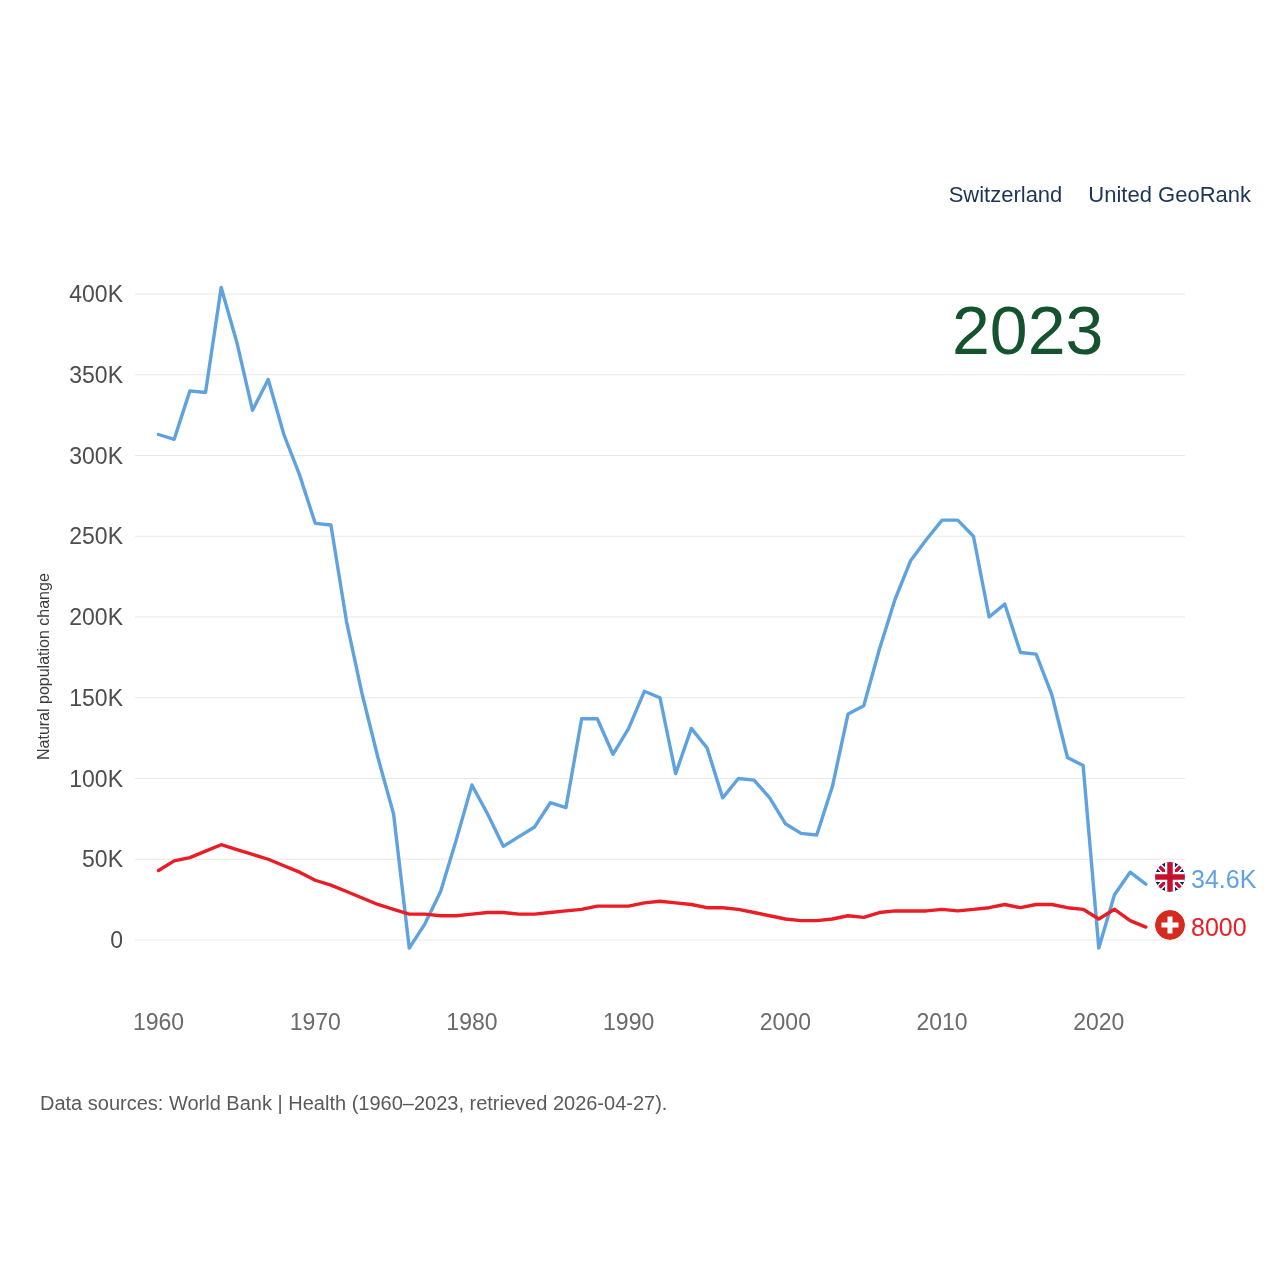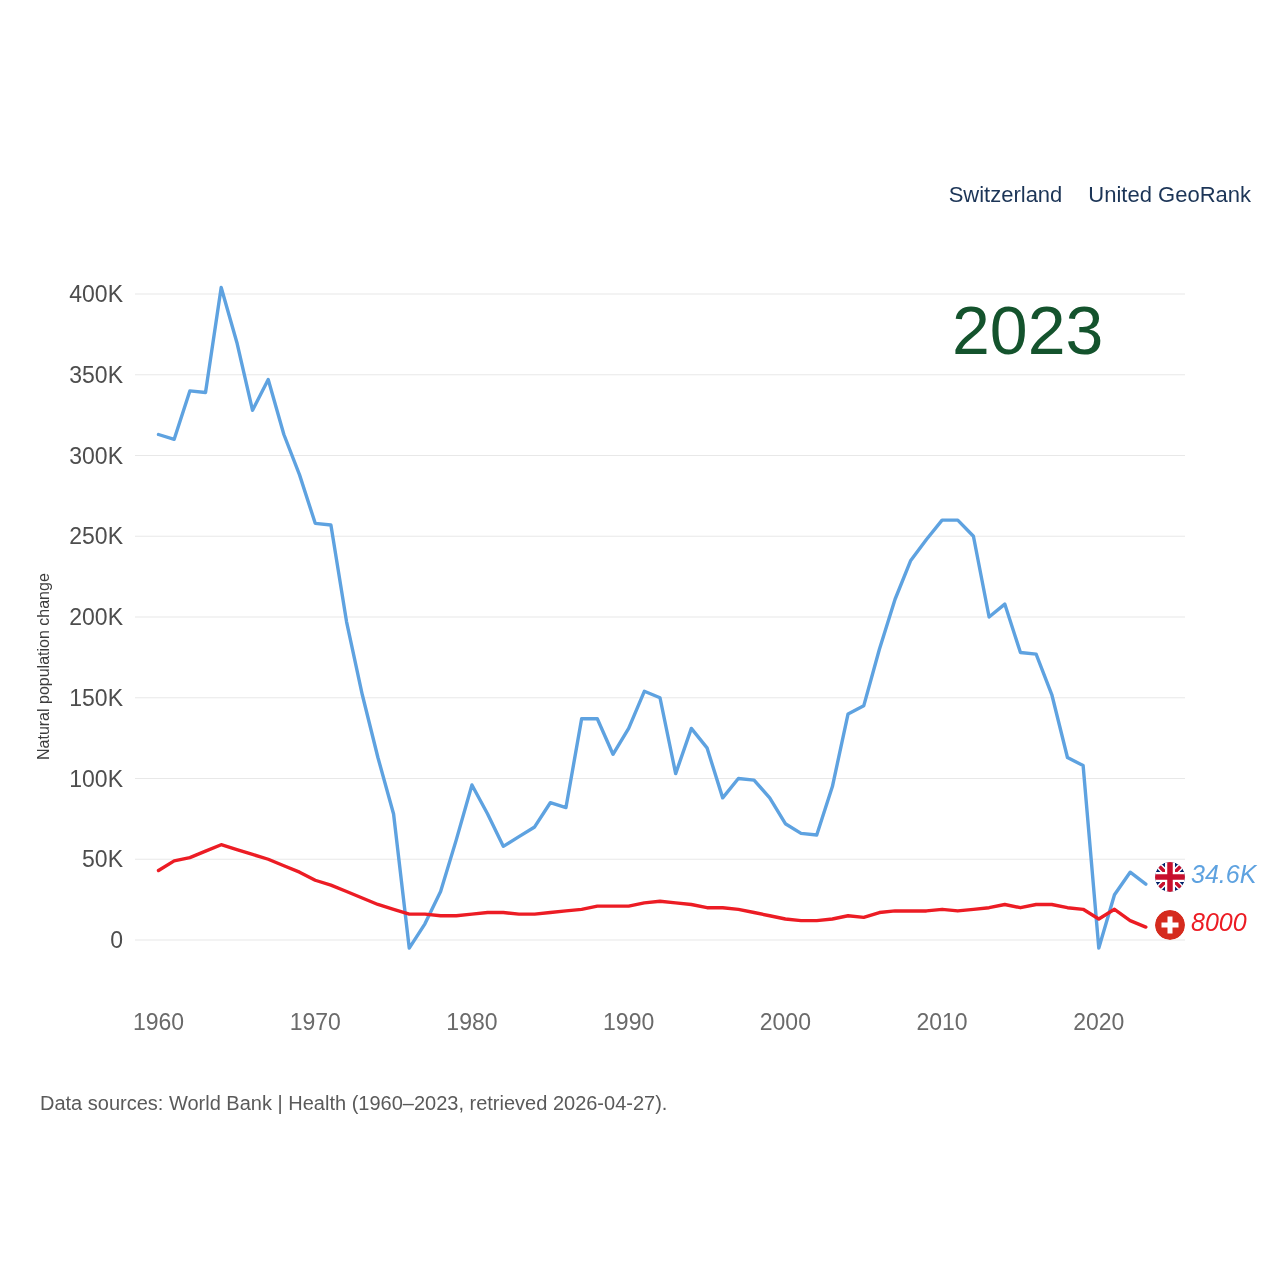--- a/index.html
+++ b/index.html
@@ -122,23 +122,22 @@
     color: #14532d;
     letter-spacing: 0px;
     line-height: 72px;
     margin-top: 22px;
   }
 
   
   .end-label {
     position: absolute;
     display: flex;
-    align-items: flex-start;
+    align-items: flex-end;
     gap: 6px;
-    font-style: italic;
   }
   .end-label.uk { left: 1155px; top: 862px; }
   .end-label.ch { left: 1155px; top: 910px; }
   .end-value {
     font-size: 25px;
     line-height: 25px;
     white-space: nowrap;
   }
   .end-value.uk { color: #5ea2e0; }
   .end-value.ch { color: #ec1c24; }

